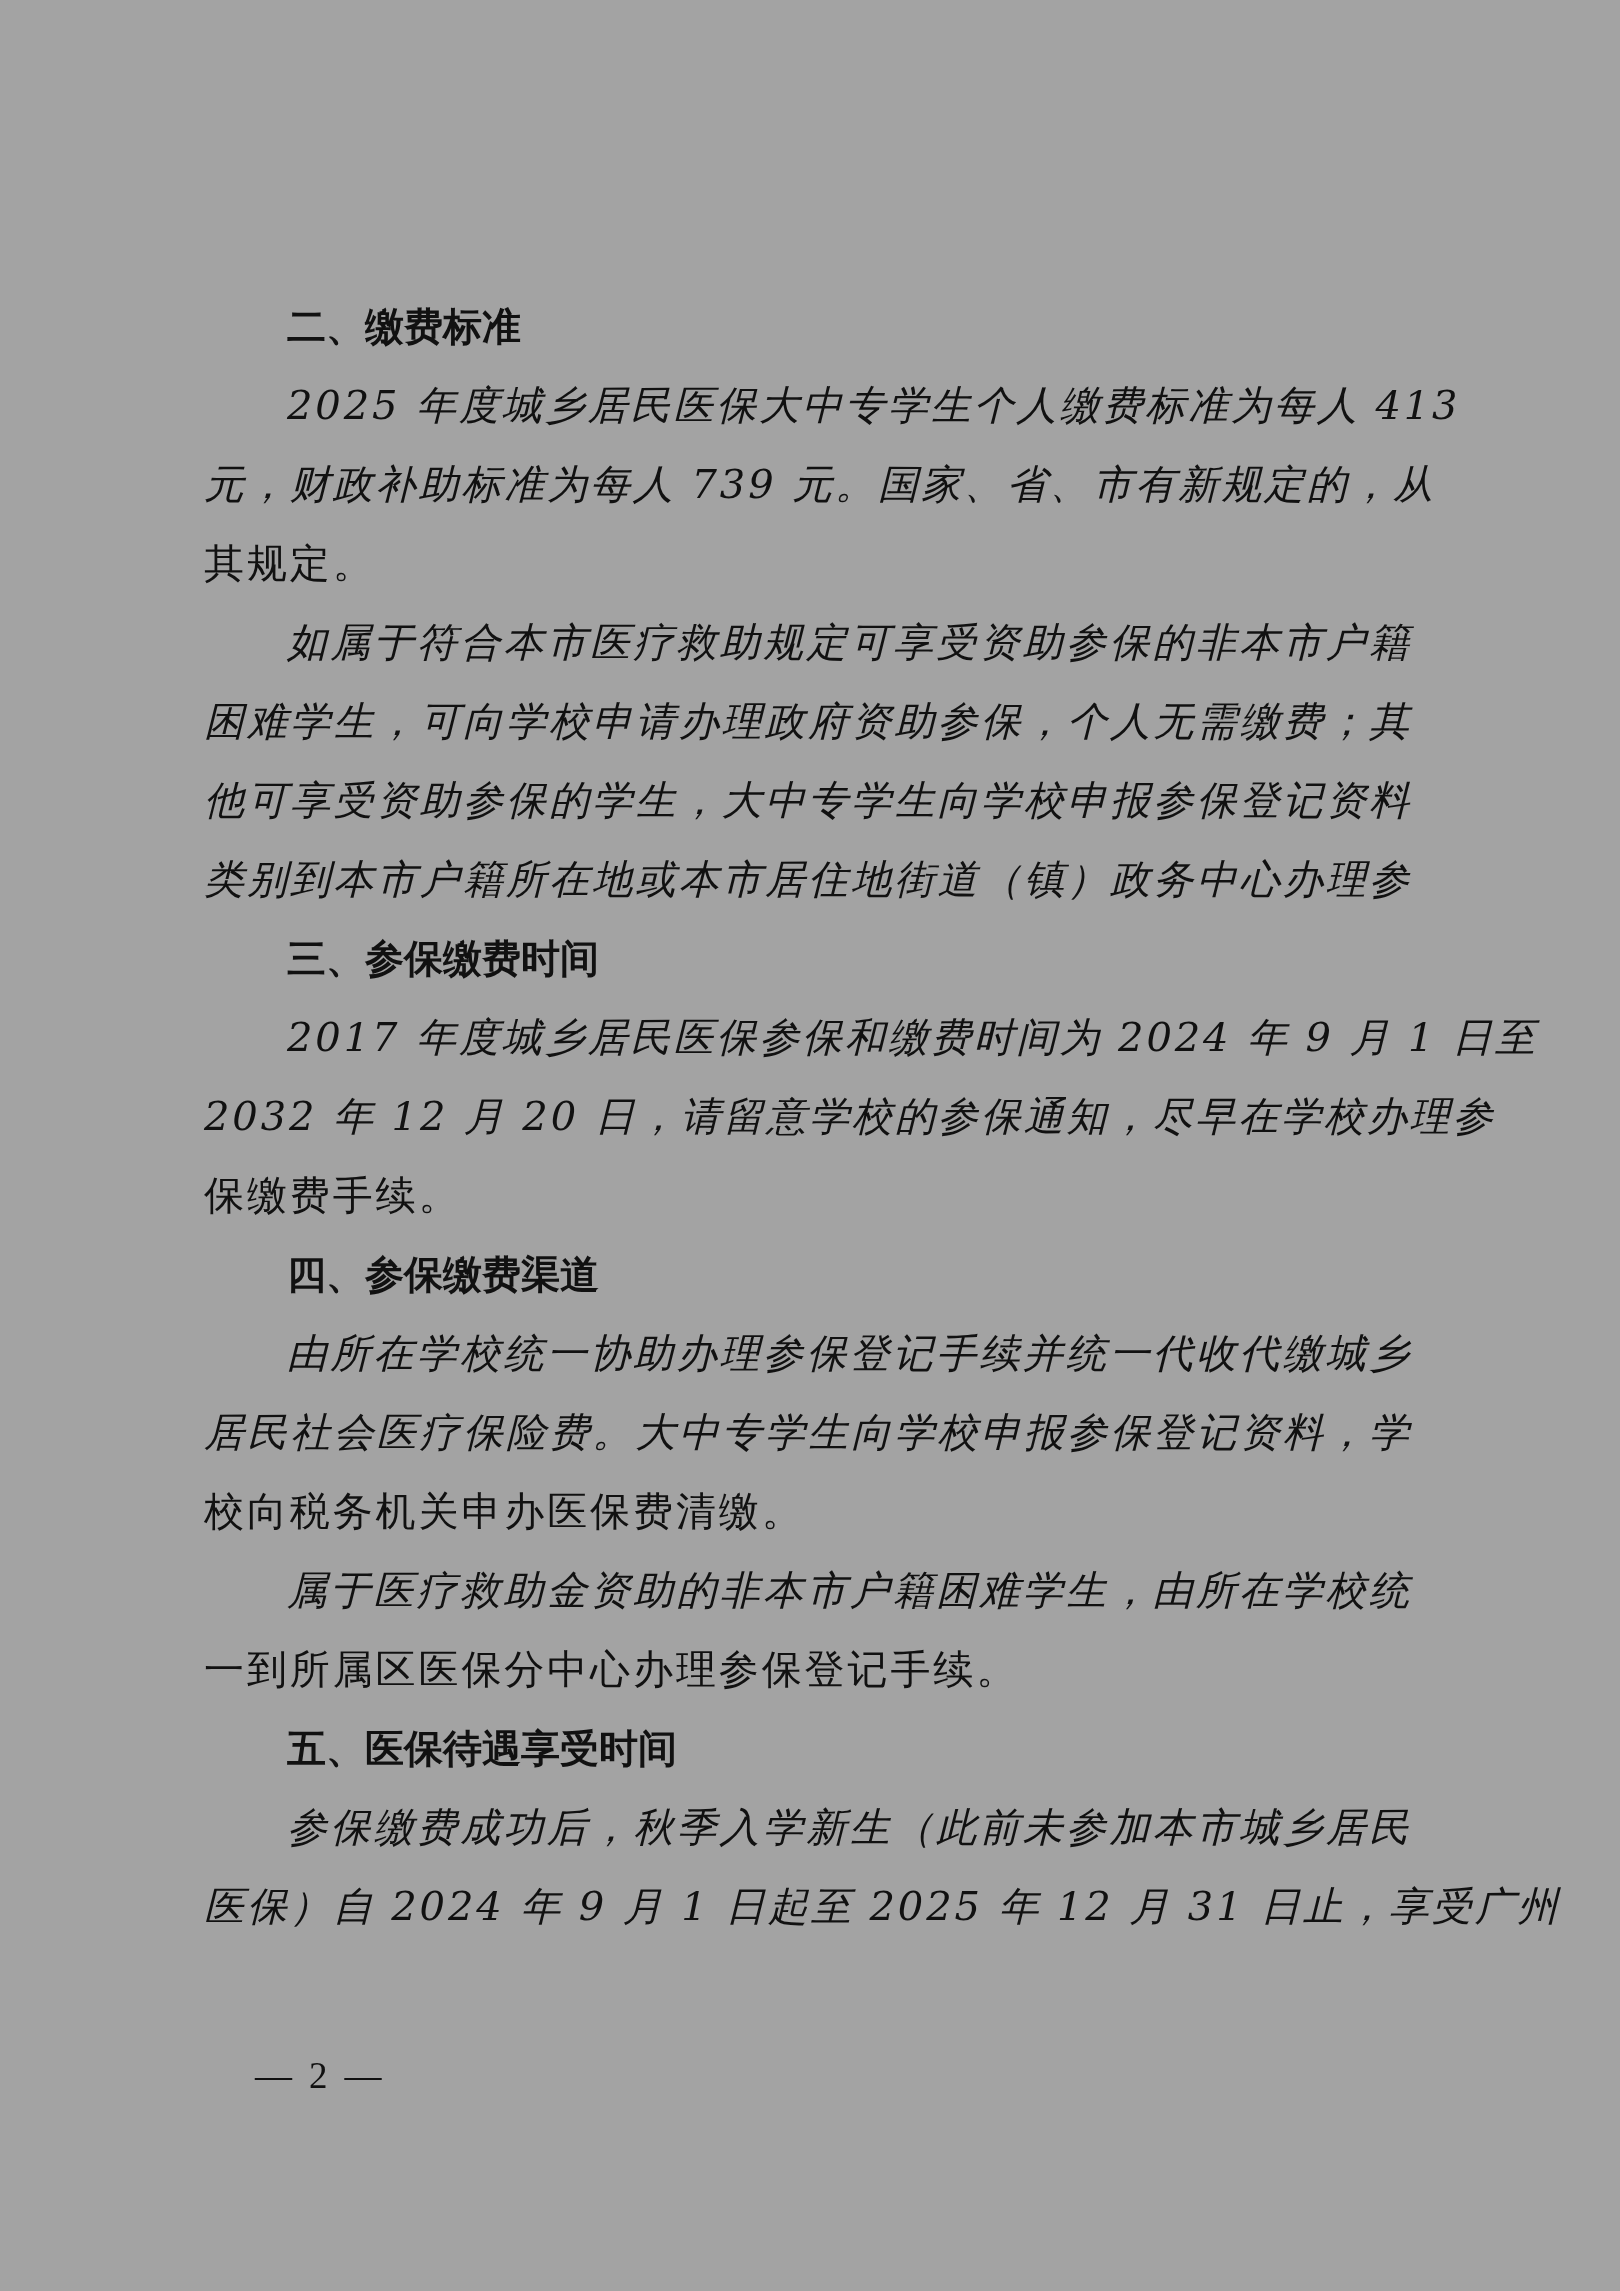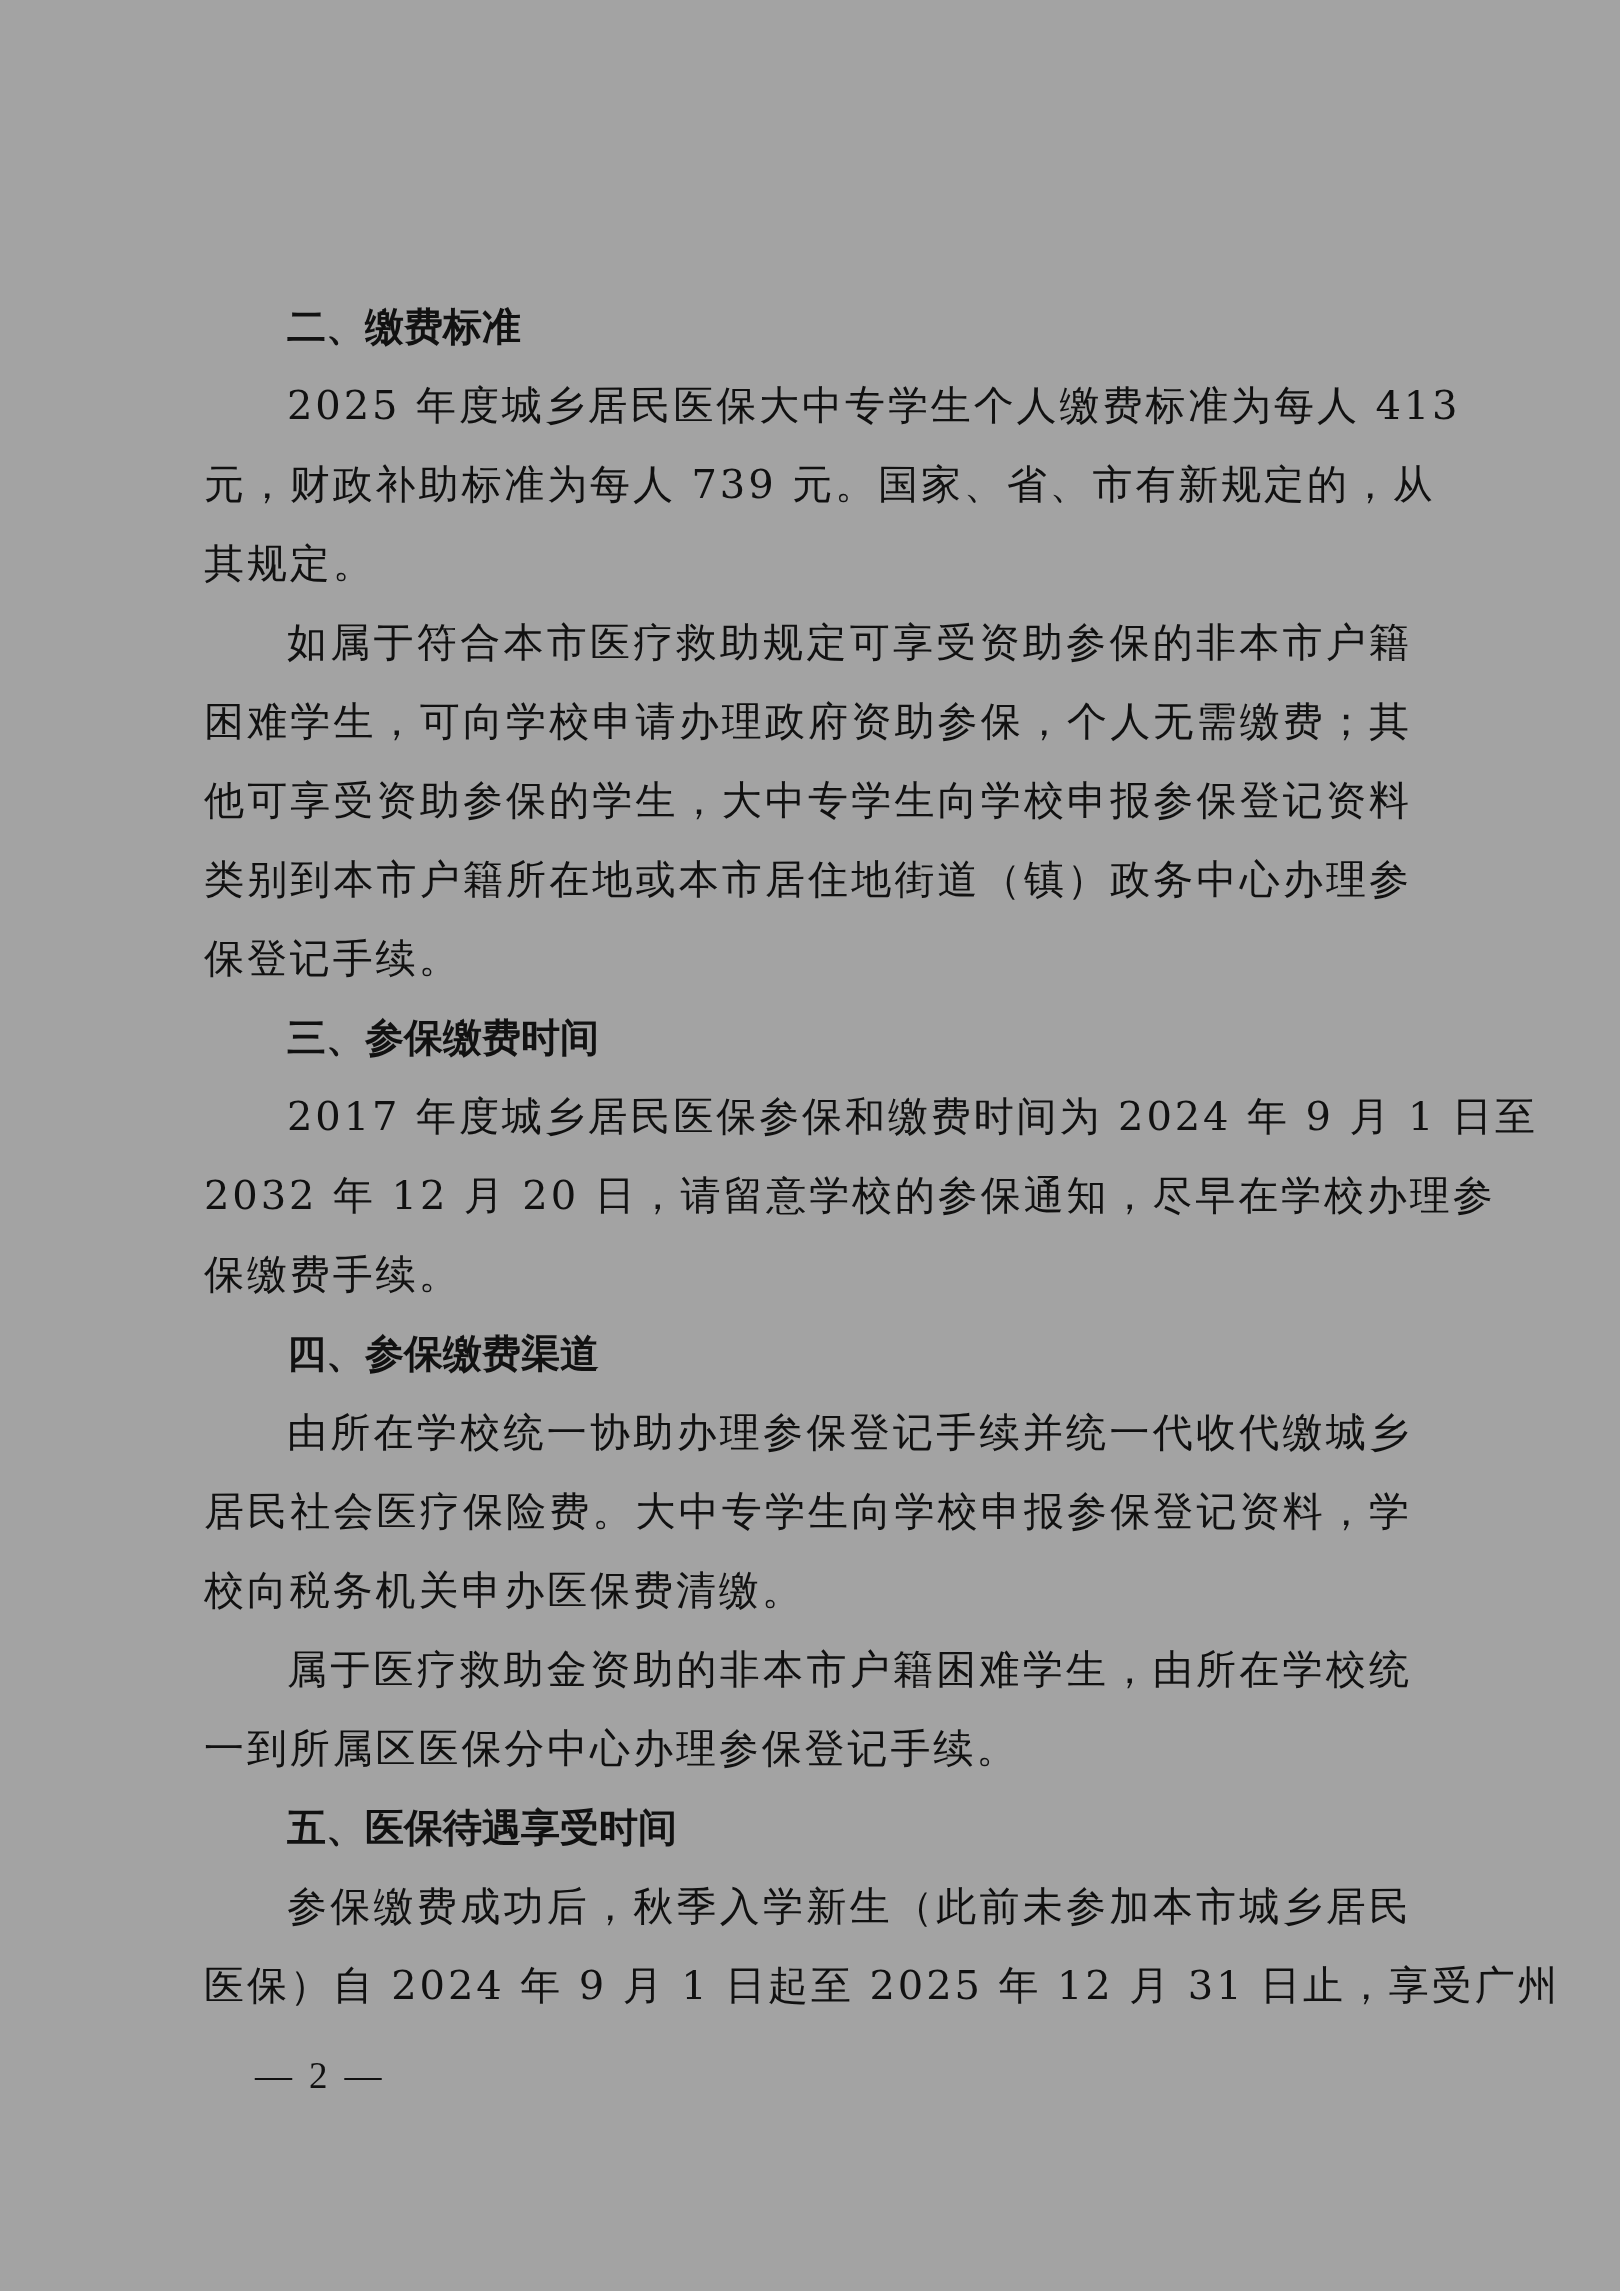--- a/index.html
+++ b/index.html
@@ -33,20 +33,21 @@
     }
     .line {
       display: block;
       height: 79px;
       white-space: nowrap;
       overflow: visible;
     }
     .justify {
       text-align: justify;
       text-align-last: justify;
+      font-style: italic;
     }
     .indent {
       padding-left: 83px;
     }
     .heading {
       font-family: "DejaVu Sans", "Liberation Sans", sans-serif;
       font-weight: bold;
       font-size: 39px;
       letter-spacing: 0px;
       padding-left: 83px;
@@ -69,21 +70,20 @@
   <div class="text-block">
 
     <div class="line heading">二、缴费标准</div>
     <div class="line justify indent">2025 年度城乡居民医保大中专学生个人缴费标准为每人 413</div>
     <div class="line justify">元，财政补助标准为每人 739 元。国家、省、市有新规定的，从</div>
     <div class="line">其规定。</div>
     <div class="line justify indent">如属于符合本市医疗救助规定可享受资助参保的非本市户籍</div>
     <div class="line justify">困难学生，可向学校申请办理政府资助参保，个人无需缴费；其</div>
     <div class="line justify">他可享受资助参保的学生，大中专学生向学校申报参保登记资料</div>
     <div class="line justify">类别到本市户籍所在地或本市居住地街道（镇）政务中心办理参</div>
-    <div class="line">保登记手续。</div>
 
     <div class="line heading">三、参保缴费时间</div>
     <div class="line justify indent">2017 年度城乡居民医保参保和缴费时间为 2024 年 9 月 1 日至</div>
     <div class="line justify">2032 年 12 月 20 日，请留意学校的参保通知，尽早在学校办理参</div>
     <div class="line">保缴费手续。</div>
 
     <div class="line heading">四、参保缴费渠道</div>
     <div class="line justify indent">由所在学校统一协助办理参保登记手续并统一代收代缴城乡</div>
     <div class="line justify">居民社会医疗保险费。大中专学生向学校申报参保登记资料，学</div>
     <div class="line">校向税务机关申办医保费清缴。</div>

